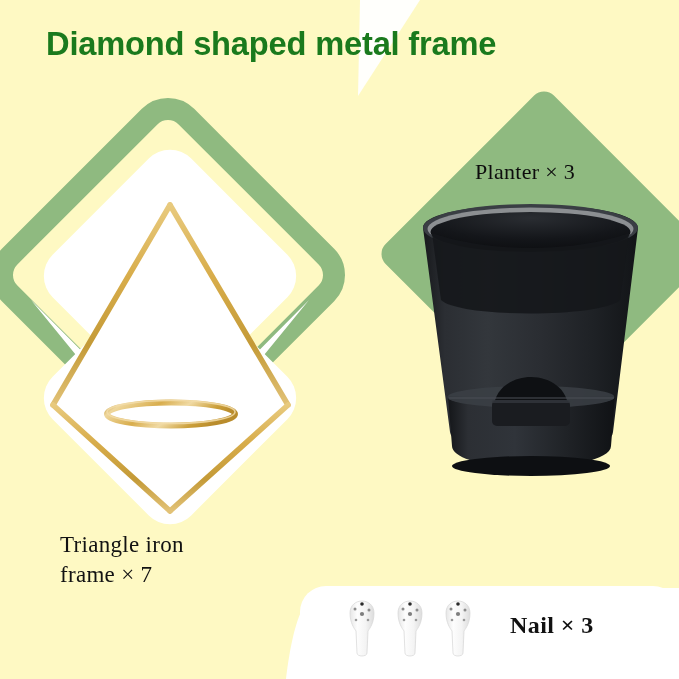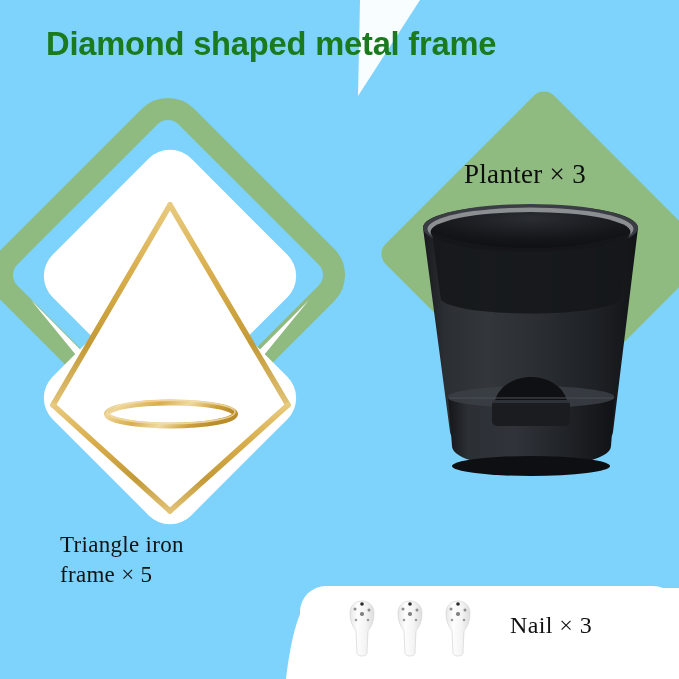--- a/index.html
+++ b/index.html
@@ -2,21 +2,21 @@
 <html><head>
 <meta charset="utf-8">
 <style>
   html,body{margin:0;padding:0;}
   body{
     width:679px;height:679px;
     background:#f4f4f4;
     font-family:"Liberation Sans",sans-serif;
     overflow:hidden;
   }
-  #stage{position:relative;width:679px;height:679px;overflow:hidden;background:#7dd3fc;}
+  #stage{position:relative;width:679px;height:679px;overflow:hidden;background:#fef9c3;}
 
   
   #title{
     position:absolute; left:46px; top:24px;
     font-family:"Liberation Sans",sans-serif;
     font-weight:bold;
     font-size:34px;
     letter-spacing:-0.2px;
     color:#1a7a1d;
     white-space:nowrap;
@@ -37,32 +37,32 @@
     color:#121212;
     letter-spacing:.3px;
   }
 
   
   #planter-label{
     position:absolute;
     left:400px; top:159px; width:250px;
     text-align:center;
     font-family:"Liberation Serif",serif;
-    font-size:27px;
+    font-size:22px;
     color:#0d0d0d;
     letter-spacing:.3px;
     white-space:nowrap;
   }
 
   
   #nail-label{
     position:absolute;
     left:510px; top:612px;
     font-family:"Liberation Serif",serif;
-    font-weight:normal;
+    font-weight:bold;
     font-size:24px;
     color:#111;
     letter-spacing:.4px;
     white-space:nowrap;
   }
 </style>
 </head>
 <body>
 
 <div id="stage">
@@ -226,18 +226,18 @@
       </g>
     </g>
   </svg>
 
   <div id="title">Diamond shaped metal frame</div>
 
   <div id="planter-label">Planter × 3</div>
 
   <div id="frame-label">
     <div>Triangle iron</div>
-    <div>frame  × 5</div>
+    <div>frame  × 7</div>
   </div>
 
   <div id="nail-label">Nail × 3</div>
 
 </div>
 
 </body></html>

